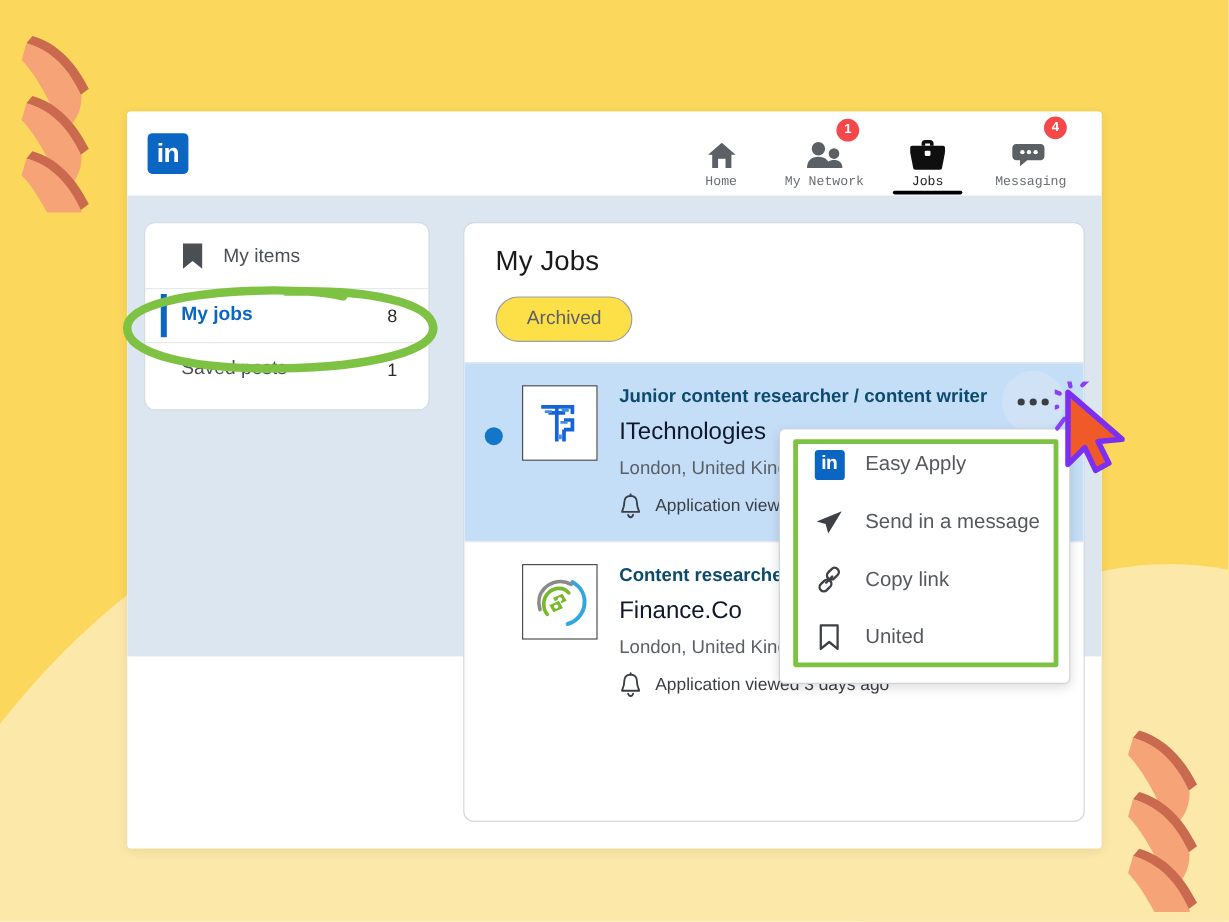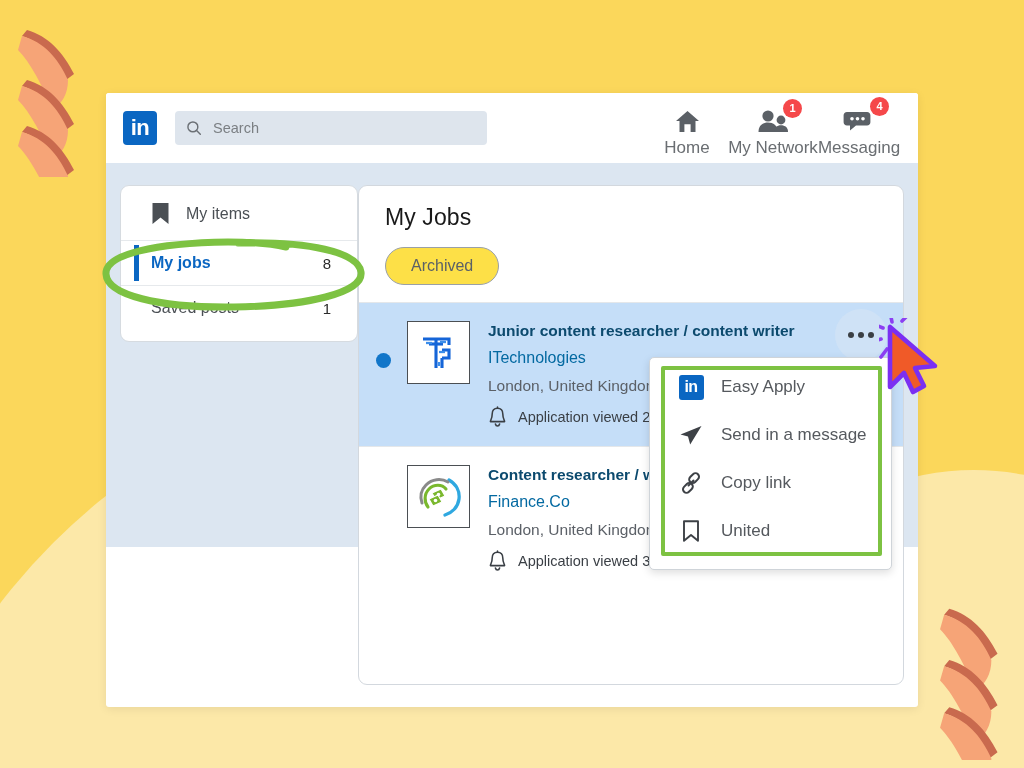--- a/index.html
+++ b/index.html
@@ -98,23 +98,24 @@
     justify-content: flex-end;
     padding-bottom: 3px;
     cursor: pointer;
   }
   .navitem .nicon {
     height: 26px;
     display: flex; align-items: flex-end; justify-content: center;
     margin-bottom: 4px;
   }
   .navitem .nlabel {
-    font-size: 17px;
+    font-size: 11px;
     color: #6a6e72;
     white-space: nowrap;
+    font-family: Liberation Mono, monospace;
   }
   .navitem.active .nlabel { color: #1a1a1a; font-weight: normal; }
   .navitem .underline {
     position: absolute;
     bottom: -1px; left: 14px; right: 14px;
     height: 3px; background: #000;
     border-radius: 2px;
   }
   .badge {
     position: absolute;
@@ -127,21 +128,21 @@
     display: flex; align-items: center; justify-content: center;
     line-height: 1;
   }
   
   #page {
     position: relative;
     height: 384px;
     background: #DCE6F1;
     padding: 22px 14px 0 14px;
     display: flex;
-    gap: 0;
+    gap: 28px;
   }
   
   #sidebar {
     width: 238px;
     flex: 0 0 auto;
     background: #fff;
     border: 1px solid #d6dbe0;
     border-radius: 9px;
     height: 157px;
     overflow: hidden;
@@ -239,22 +240,22 @@
   }
   .job .info { padding-top: 1px; }
   .job .jtitle {
     font-size: 15.5px;
     font-weight: bold;
     color: #0c4a6e;
     margin-bottom: 9px;
     white-space: nowrap;
   }
   .job .jcompany {
-    font-size: 16px;
-    color: #0369a1;
+    font-size: 20px;
+    color: #0f172a;
     margin-bottom: 10px;
   }
   .job .jloc {
     font-size: 15.5px;
     color: #5b6067;
     margin-bottom: 11px;
   }
   .job .jstatus {
     display: flex; align-items: center; gap: 11px;
     font-size: 14.5px;
@@ -363,27 +364,20 @@
       <path d="M6,110 C28,116 42,132 52,154 C52,168 46,178 36,184 C27,160 14,136 2,124 Z" fill="#F6A477"></path>
     </g>
   </svg>
 
   <div id="window">
 
     <div id="topnav">
 
       <div id="li-logo">in</div>
 
-      <div id="searchbox">
-        <svg class="sicon" viewBox="0 0 24 24">
-          <circle cx="10.5" cy="10.5" r="6.6" fill="none" stroke="#6b7075" stroke-width="1.9"></circle>
-          <line x1="15.4" y1="15.4" x2="20.4" y2="20.4" stroke="#6b7075" stroke-width="1.9" stroke-linecap="round"></line>
-        </svg>
-        <span id="search-placeholder">Search</span>
-      </div>
 
       <div id="navitems">
 
         <div class="navitem">
           <div class="nicon">
             <svg width="27" height="25" viewBox="0 0 27 25">
               <path d="M13.5 2 L25 12 L21.5 12 L21.5 23 L16.6 23 L16.6 15.3 L10.4 15.3 L10.4 23 L5.5 23 L5.5 12 L2 12 Z" fill="#5b6066"></path>
             </svg>
           </div>
           <div class="nlabel">Home</div>
@@ -395,20 +389,32 @@
               <circle cx="12" cy="7" r="5.6" fill="#5b6066"></circle>
               <path d="M2.5 23 C2.5 16.5 6.6 13.6 12 13.6 C17.4 13.6 21.5 16.5 21.5 23 Z" fill="#5b6066"></path>
               <circle cx="25" cy="11" r="4.4" fill="#5b6066"></circle>
               <path d="M18 23 C18 18.3 21 16.3 25 16.3 C29 16.3 32 18.3 32 23 Z" fill="#5b6066"></path>
             </svg>
           </div>
           <div class="badge" style="right:14px; top:4px;">1</div>
           <div class="nlabel">My Network</div>
         </div>
 
+        <div class="navitem active">
+          <div class="nicon">
+            <svg width="32" height="27" viewBox="0 0 32 27">
+              <path d="M11 4.5 C11 2.6 12.3 1.6 14 1.6 L18 1.6 C19.7 1.6 21 2.6 21 4.5 L21 6.5 L18 6.5 L18 4.6 L14 4.6 L14 6.5 L11 6.5 Z" fill="#0f0f0f"></path>
+              <rect x="1.5" y="6.5" width="29" height="6.5" rx="1.6" fill="#0f0f0f"></rect>
+              <path d="M1.5 12 L30.5 12 L28 25 C27.8 25.9 27.1 26.4 26.2 26.4 L5.8 26.4 C4.9 26.4 4.2 25.9 4 25 Z" fill="#0f0f0f"></path>
+              <rect x="13.6" y="10.6" width="4.8" height="4.3" rx="0.9" fill="#ffffff"></rect>
+            </svg>
+          </div>
+          <div class="nlabel">Jobs</div>
+          <div class="underline"></div>
+        </div>
 
         <div class="navitem">
           <div class="nicon">
             <svg width="32" height="25" viewBox="0 0 32 25">
               <path d="M4 3 L24 3 C26 3 27.4 4.4 27.4 6.3 L27.4 13.3 C27.4 15.2 26 16.6 24 16.6 L13 16.6 L7 21.5 L7 16.6 L4 16.6 C2 16.6 0.6 15.2 0.6 13.3 L0.6 6.3 C0.6 4.4 2 3 4 3 Z" fill="#5b6066"></path>
               <circle cx="9" cy="9.8" r="1.8" fill="#ffffff"></circle>
               <circle cx="14.5" cy="9.8" r="1.8" fill="#ffffff"></circle>
               <circle cx="20" cy="9.8" r="1.8" fill="#ffffff"></circle>
             </svg>
           </div>

